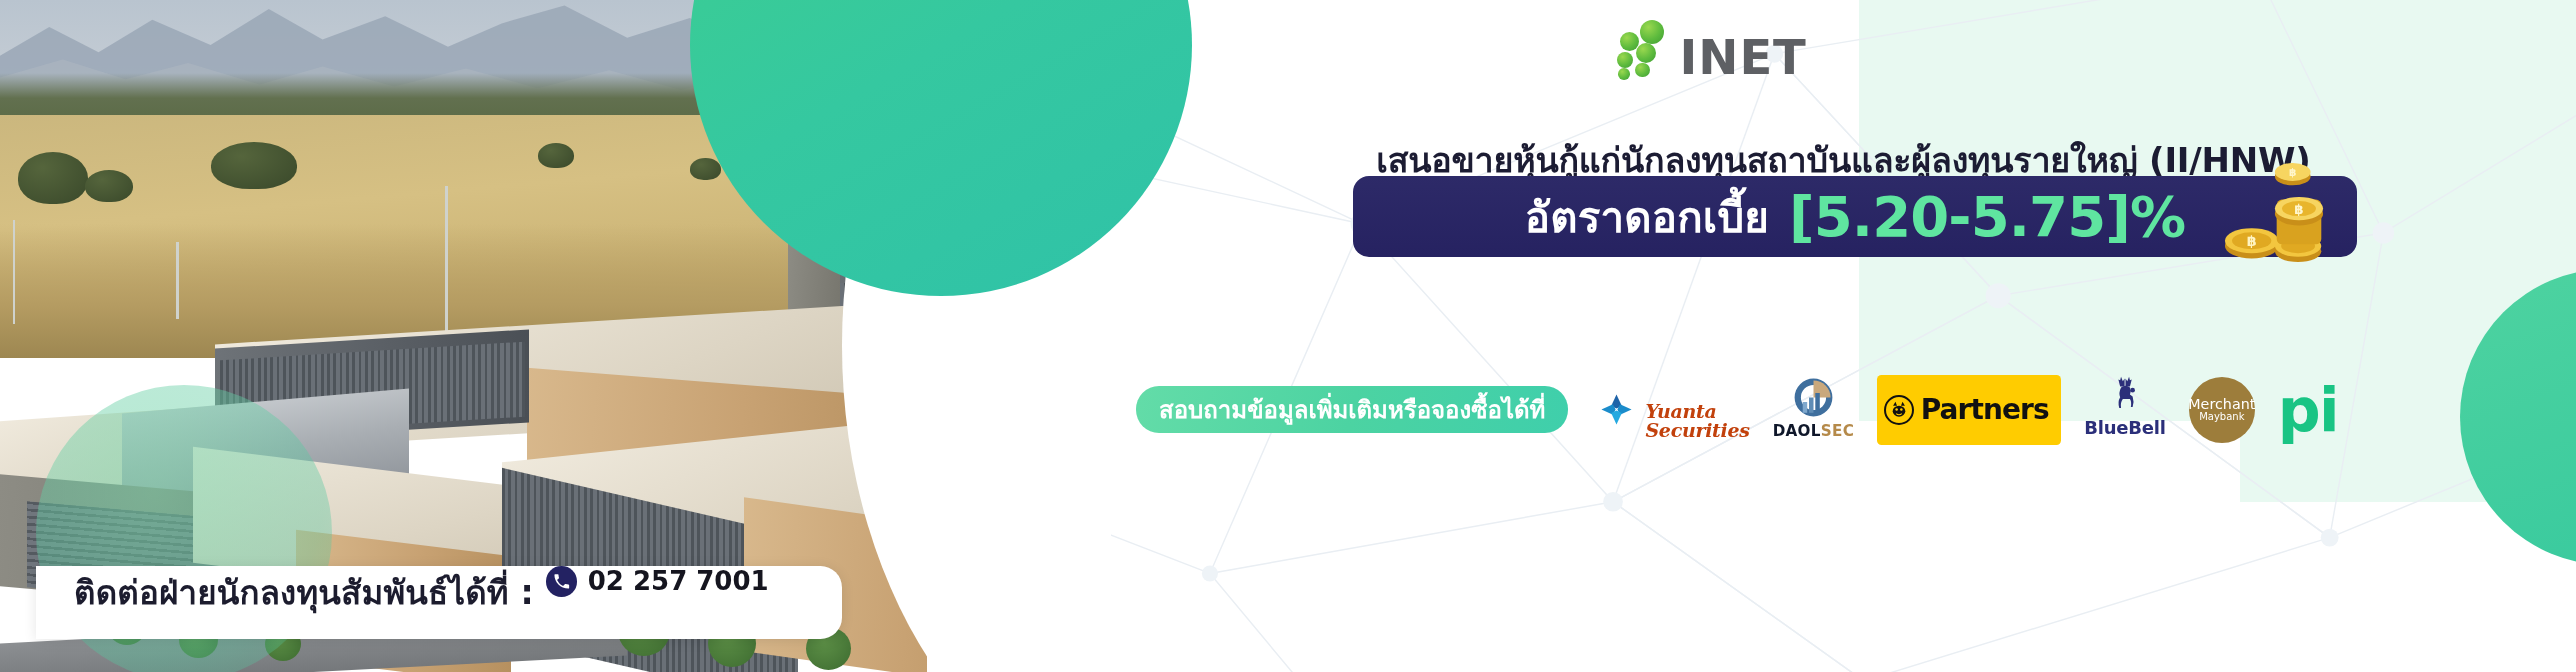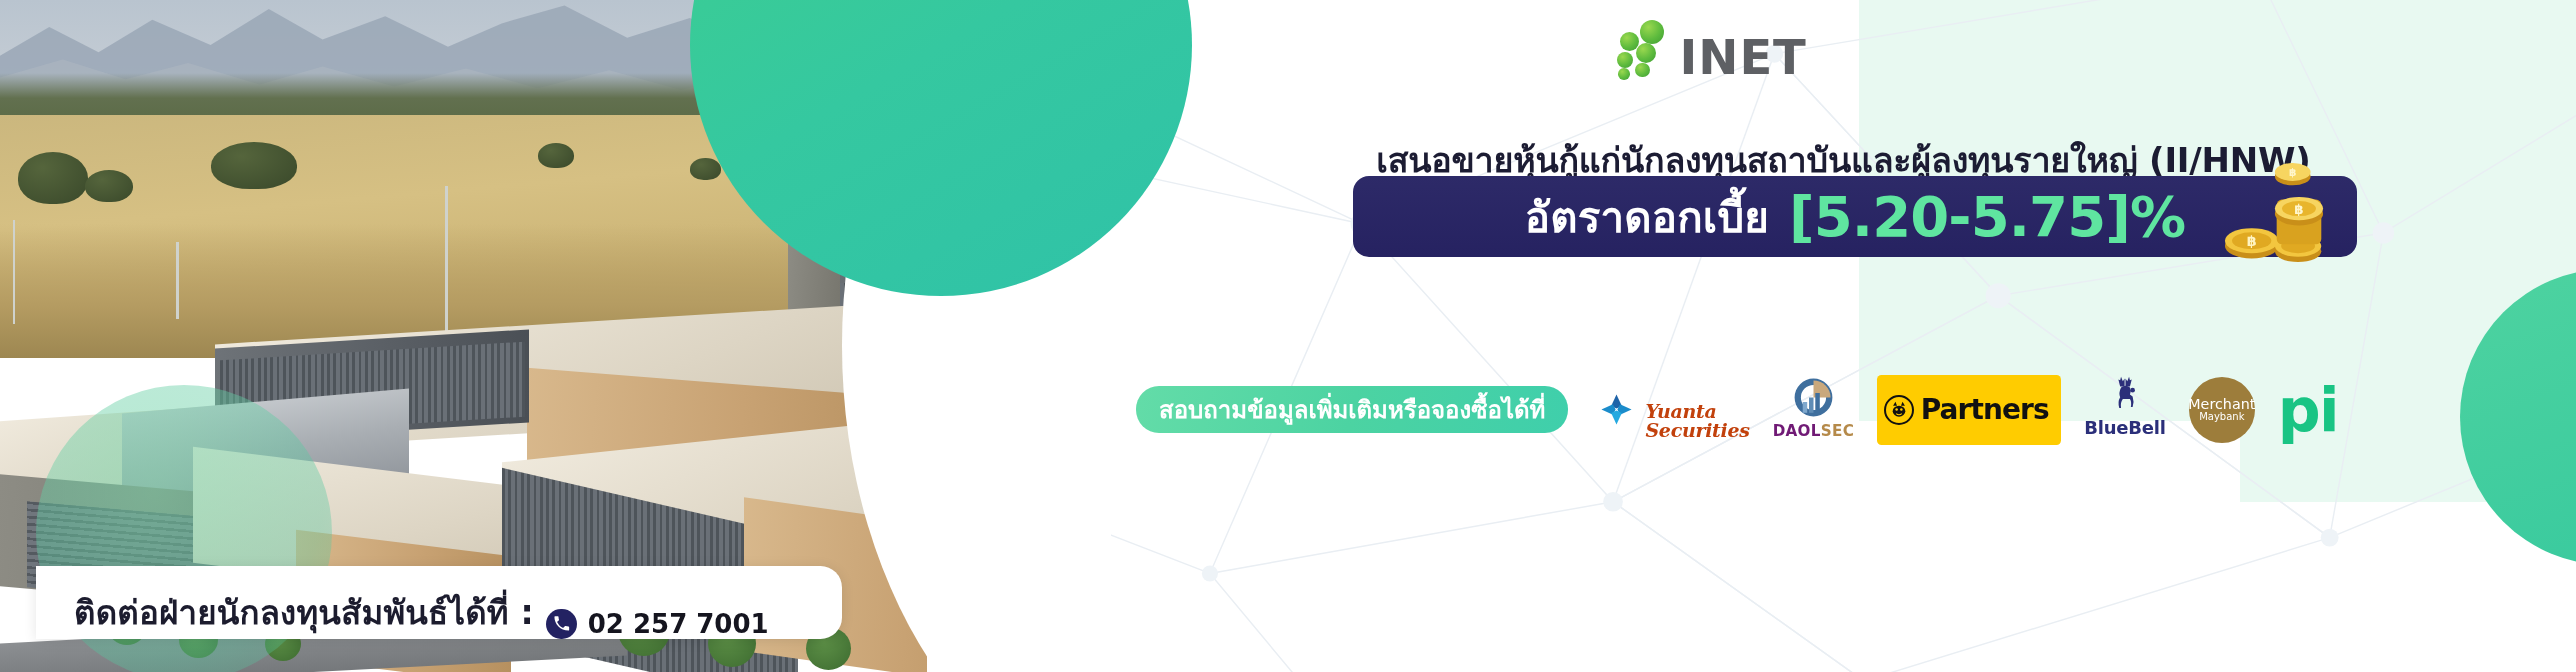--- a/index.html
+++ b/index.html
@@ -122,21 +122,21 @@
     border-radius:50%;
     background:radial-gradient(circle at 40% 35%, rgba(120,215,170,.55) 0%, rgba(86,200,160,.38) 65%, rgba(86,200,160,.18) 100%);
   }
 
   
   .contact-card {
     position:absolute; left:36px; top:566px;
     height:73px; min-width:806px;
     background:#ffffff;
     border-radius:0 21.5px 21.5px 0;
-    display:flex; align-items:flex-end;
+    display:flex; align-items:flex-start;
     padding:0 41px 0 38px;
     box-shadow:0 1.8px 12.5px rgba(0,0,0,.10);
   }
   .contact-text {
     font-size:33px; font-weight:700; color:#1c1c2e;
     letter-spacing:0.2px; white-space:nowrap;
   }
   .phone-badge {
     display:inline-flex; align-items:center; justify-content:center;
     width:30.5px; height:30.5px; border-radius:50%;
@@ -242,21 +242,21 @@
     font-family:"DejaVu Serif","Liberation Serif",serif;
     font-style:italic; font-weight:700; color:#c2410c;
     font-size:19px; line-height:1.0; letter-spacing:-0.3px;margin-top:22px;
   }
   .yuanta-txt span { display:block; }
 
   
   .daol { display:flex; flex-direction:column; align-items:center; gap:2.7px; }
   .daol-mark { width:45px; height:45px; position:relative; }
   .daol-txt { font-size:15.2px; font-weight:700; letter-spacing:0.3px; }
-  .daol-txt .b { color:#701a75; }
+  .daol-txt .b { color:#0f172a; }
   .daol-txt .o { color:#b58a4a; }
 
   
   .maybank {
     background:#ffcc00; border-radius:4.5px;
     padding:5.4px 12.5px 5.4px 7.2px;
     display:flex; align-items:center; gap:6.3px;
   }
   .mb-tiger {
     width:30px; height:30px; border-radius:50%;

